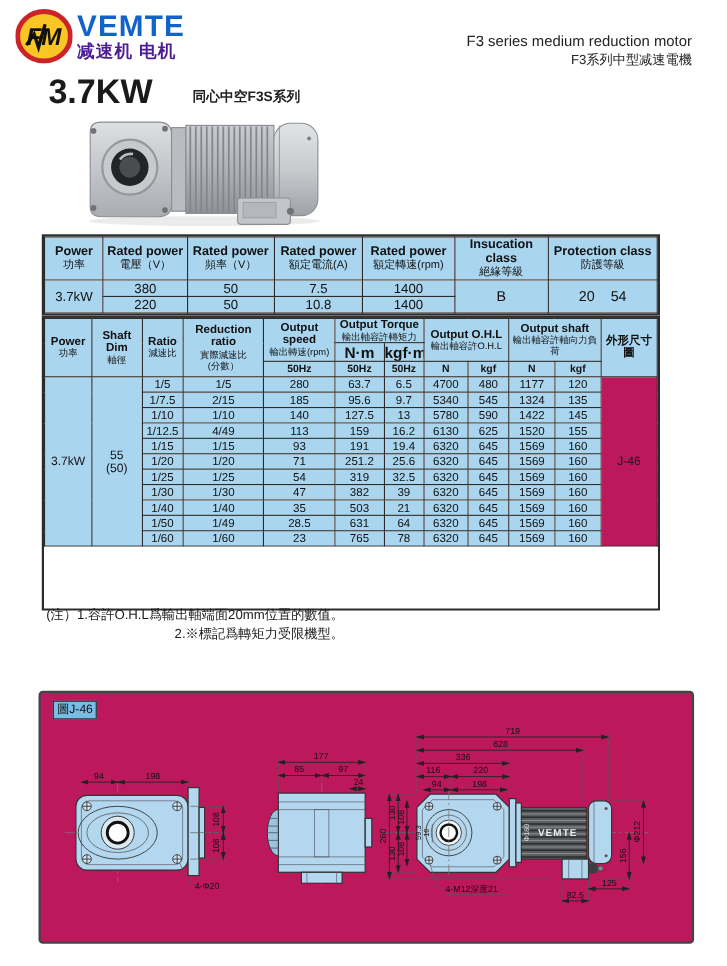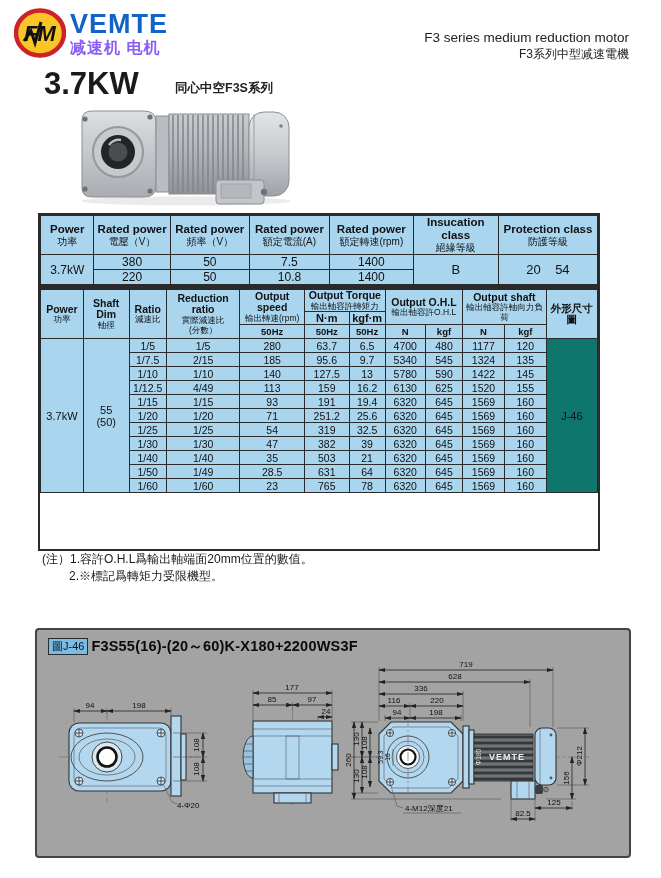--- a/index.html
+++ b/index.html
@@ -3,21 +3,21 @@
 <meta charset="utf-8">
 <style>
   html,body{margin:0;padding:0;background:#fff;}
   .page{position:relative;width:661px;height:878px;background:#fff;overflow:hidden;
         font-family:"Liberation Sans",sans-serif;color:#111;}
   
   .logo{position:absolute;left:14px;top:8px;display:flex;align-items:center;}
   .logo svg{display:block;}
   .brand-text{margin-left:4px;line-height:1;}
   .brand-name{font-size:27px;font-weight:bold;color:#1263c8;letter-spacing:1px;}
-  .brand-tagline{font-size:16px;font-weight:bold;color:#8b5cf6;margin-top:2px;letter-spacing:1px;}
+  .brand-tagline{font-size:16px;font-weight:bold;color:#4c1d95;margin-top:2px;letter-spacing:1px;}
   .series-block{position:absolute;right:32px;top:30px;text-align:right;line-height:1.25;}
   .series-en{font-size:13.5px;color:#222;margin-left:48px;}
   .series-zh{font-size:12px;color:#222;}
   .power-title{position:absolute;left:44px;top:66px;font-size:31px;font-weight:bold;color:#1a1a1a;}
   .series-label{position:absolute;left:175px;top:80px;font-size:12.5px;font-weight:bold;color:#222;}
   .photo{position:absolute;left:68px;top:104px;}
   
   .twrap{position:absolute;left:38px;width:558px;border:2px solid #2b2b2b;background:#fff;}
   .t1wrap{top:213px;}
   .t2wrap{top:287px;}
@@ -27,32 +27,32 @@
   .t1 th{height:34px;}
   .t1 td{height:14px;font-size:12px;}
   .t1 .en{display:block;font-size:11.5px;font-weight:bold;line-height:1.15;}
   .t1 .zh{display:block;font-size:10px;font-weight:normal;line-height:1.2;}
   .t1 .big{font-size:13px;}
   .pre{white-space:pre;}
   .t2 th{font-weight:bold;}
   .t2 .en{display:block;font-size:10.5px;line-height:1.1;font-weight:bold;}
   .t2 .zh{display:block;font-size:8.5px;line-height:1.15;font-weight:normal;}
   .t2 .hr1 th{height:20px;}
-  .t2 .hr2 th{height:12px;font-size:11px;margin-left:41px;}
+  .t2 .hr2 th{height:12px;font-size:14px;margin-left:41px;}
   .t2 .hr3 th{height:13px;font-size:9.5px;}
   .t2 td{height:13px;font-size:10.5px;}
   .t2 td.c-merge{font-size:11px;}
-  .t2 td.c-outline{background:#0f766e;font-size:11px;}
+  .t2 td.c-outline{background:#be185d;font-size:11px;}
   .filler{height:56px;background:#fff;}
   
   .notes{position:absolute;left:42px;top:551px;font-size:12px;line-height:17px;color:#1a1a1a;}
-  .notes .ind{padding-left:27px;}
+  .notes .ind{padding-left:27px;text-align:right;}
   
   .dbox{position:absolute;left:35px;top:628px;width:592px;height:226px;border:2px solid #444;
-        border-radius:4px;background:#a3a3a3;}
+        border-radius:4px;background:#be185d;}
   .dtitle{position:absolute;left:11px;top:7px;display:flex;align-items:center;}
   .fig-chip{background:#79bce4;border:1px solid #2b2b2b;font-size:11px;padding:0 3px;line-height:15px;color:#111;}
   .model{font-size:14.5px;font-weight:bold;margin-left:3px;letter-spacing:.2px;color:#0a0a0a;}
   .dsvg{position:absolute;left:4px;top:26px;}
   
   .dim{stroke:#222;stroke-width:.8;fill:none;}
   .ext{stroke:#555;stroke-width:.6;fill:none;}
   .cl{stroke:#777;stroke-width:.7;fill:none;stroke-dasharray:9 3 2 3;}
   .bodyln{stroke:#333;stroke-width:1.1;fill:#b3d7ee;}
   .thin{stroke:#556;stroke-width:.6;fill:none;}
@@ -408,21 +408,20 @@
   </div>
 
   <div class="notes">
     <div>(注）1.容許O.H.L爲輸出軸端面20mm位置的數值。</div>
     <div class="ind">2.※標記爲轉矩力受限機型。</div>
   </div>
 
   <div class="dbox">
     <div class="dtitle">
       <span class="fig-chip">圖J-46</span>
-      <span class="model">F3S55(16)-(20～60)K-X180+2200WS3F</span>
     </div>
 
     <svg class="dsvg" width="584" height="196" viewBox="0 0 584 196">
       <defs>
         <marker id="ar" markerWidth="9" markerHeight="8" refX="8" refY="4" orient="auto-start-reverse">
           <path d="M0,1.2 L9,4 L0,6.8 Z" fill="#222"></path>
         </marker>
       </defs>
 
       <g>

